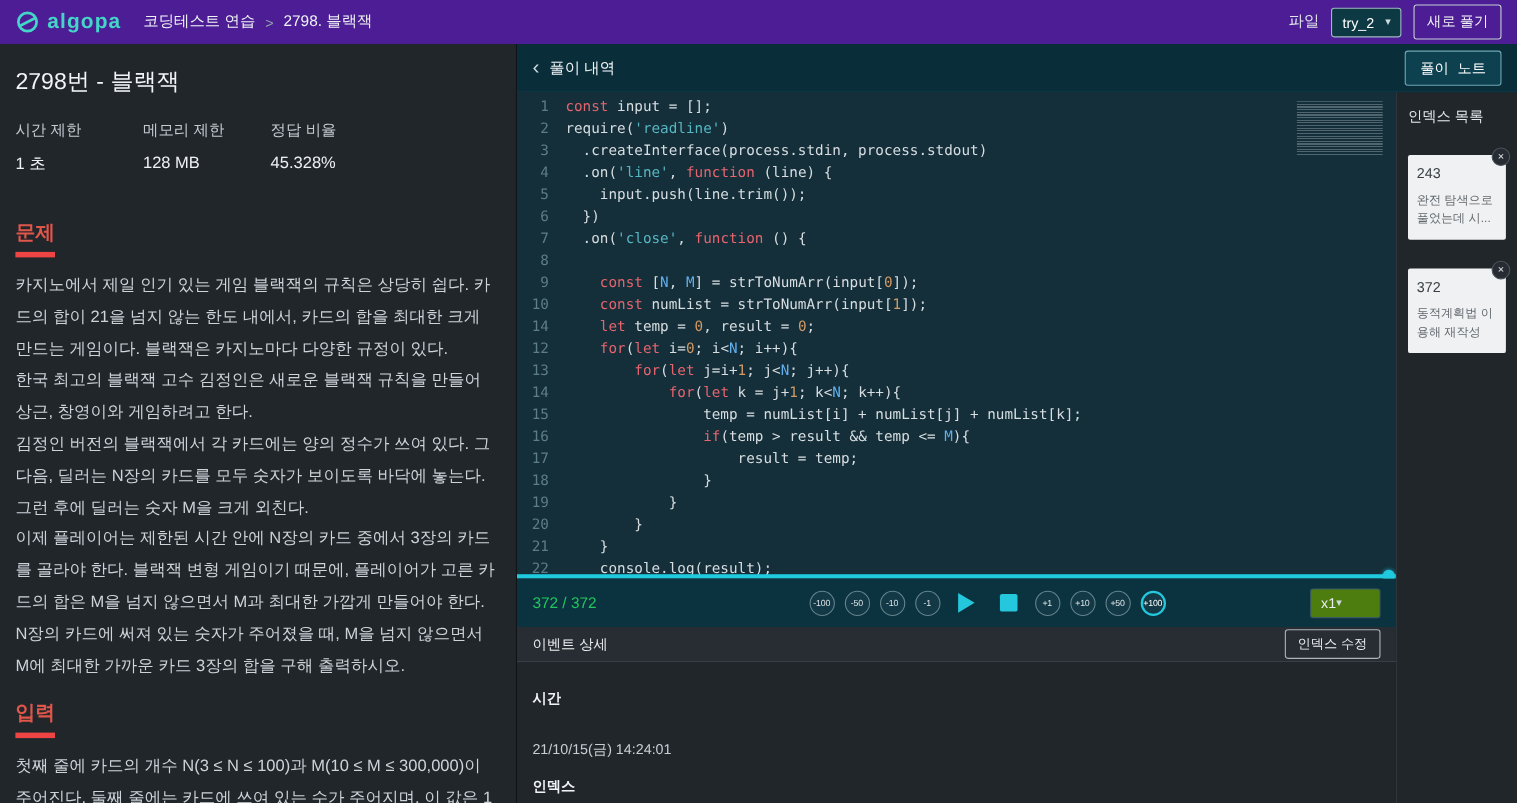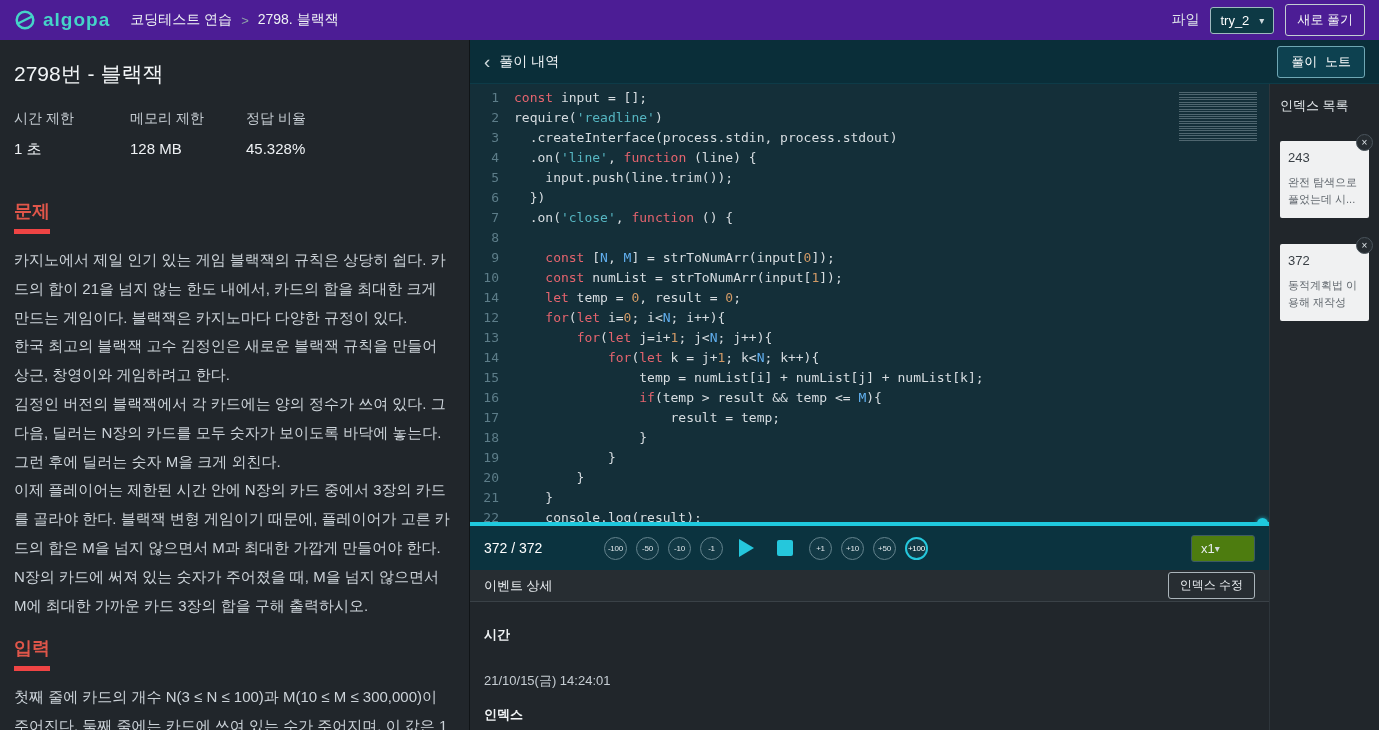--- a/index.html
+++ b/index.html
@@ -62,22 +62,22 @@
   .tk-p{color:#d7dde1;}
   .minimap{position:absolute;top:8px;right:12px;width:78px;height:50px;opacity:.65;
     background:repeating-linear-gradient(180deg, rgba(201,216,224,.5) 0 1px, transparent 1px 2.4px);}
   .scrubber{position:absolute;left:0;right:0;bottom:0;height:4px;background:#1fc9de;cursor:pointer;}
   .scrub-dot{position:absolute;right:1px;top:-4px;width:11px;height:11px;border-radius:50%;
     background:#1fc9de;box-shadow:0 0 4px rgba(31,201,222,.8);}
 
   
   .playbar{height:44px;background:#0b333f;display:flex;align-items:center;
     padding:0 14px;flex:0 0 44px;}
-  .progress{color:#ffffff;font-size:14px;width:120px;flex:0 0 120px;}
-  .controls{flex:1;display:flex;align-items:center;justify-content:flex-start;gap:9px;}
+  .progress{color:#22c55e;font-size:14px;width:120px;flex:0 0 120px;}
+  .controls{flex:1;display:flex;align-items:center;justify-content:center;gap:9px;}
   .skip-btn{width:23px;height:23px;border-radius:50%;border:1px solid #64838d;
     background:rgba(255,255,255,.03);color:#dfe6ea;font-size:8px;letter-spacing:-.2px;
     cursor:pointer;padding:0;font-family:inherit;}
   .skip-btn.active{border:2px solid #25c7dc;color:#fff;}
   .play-btn,.stop-btn{background:none;border:none;cursor:pointer;padding:0;margin:0 7px;
     display:flex;align-items:center;}
   .play-tri{width:0;height:0;border-left:15px solid #25c7dc;border-top:9px solid transparent;
     border-bottom:9px solid transparent;display:block;}
   .stop-sq{width:16px;height:16px;background:#25c7dc;border-radius:2px;display:block;}
   .speed{background:#4d7c0f;border:1px solid #3c5a64;border-radius:3px;color:#e8edf0;

